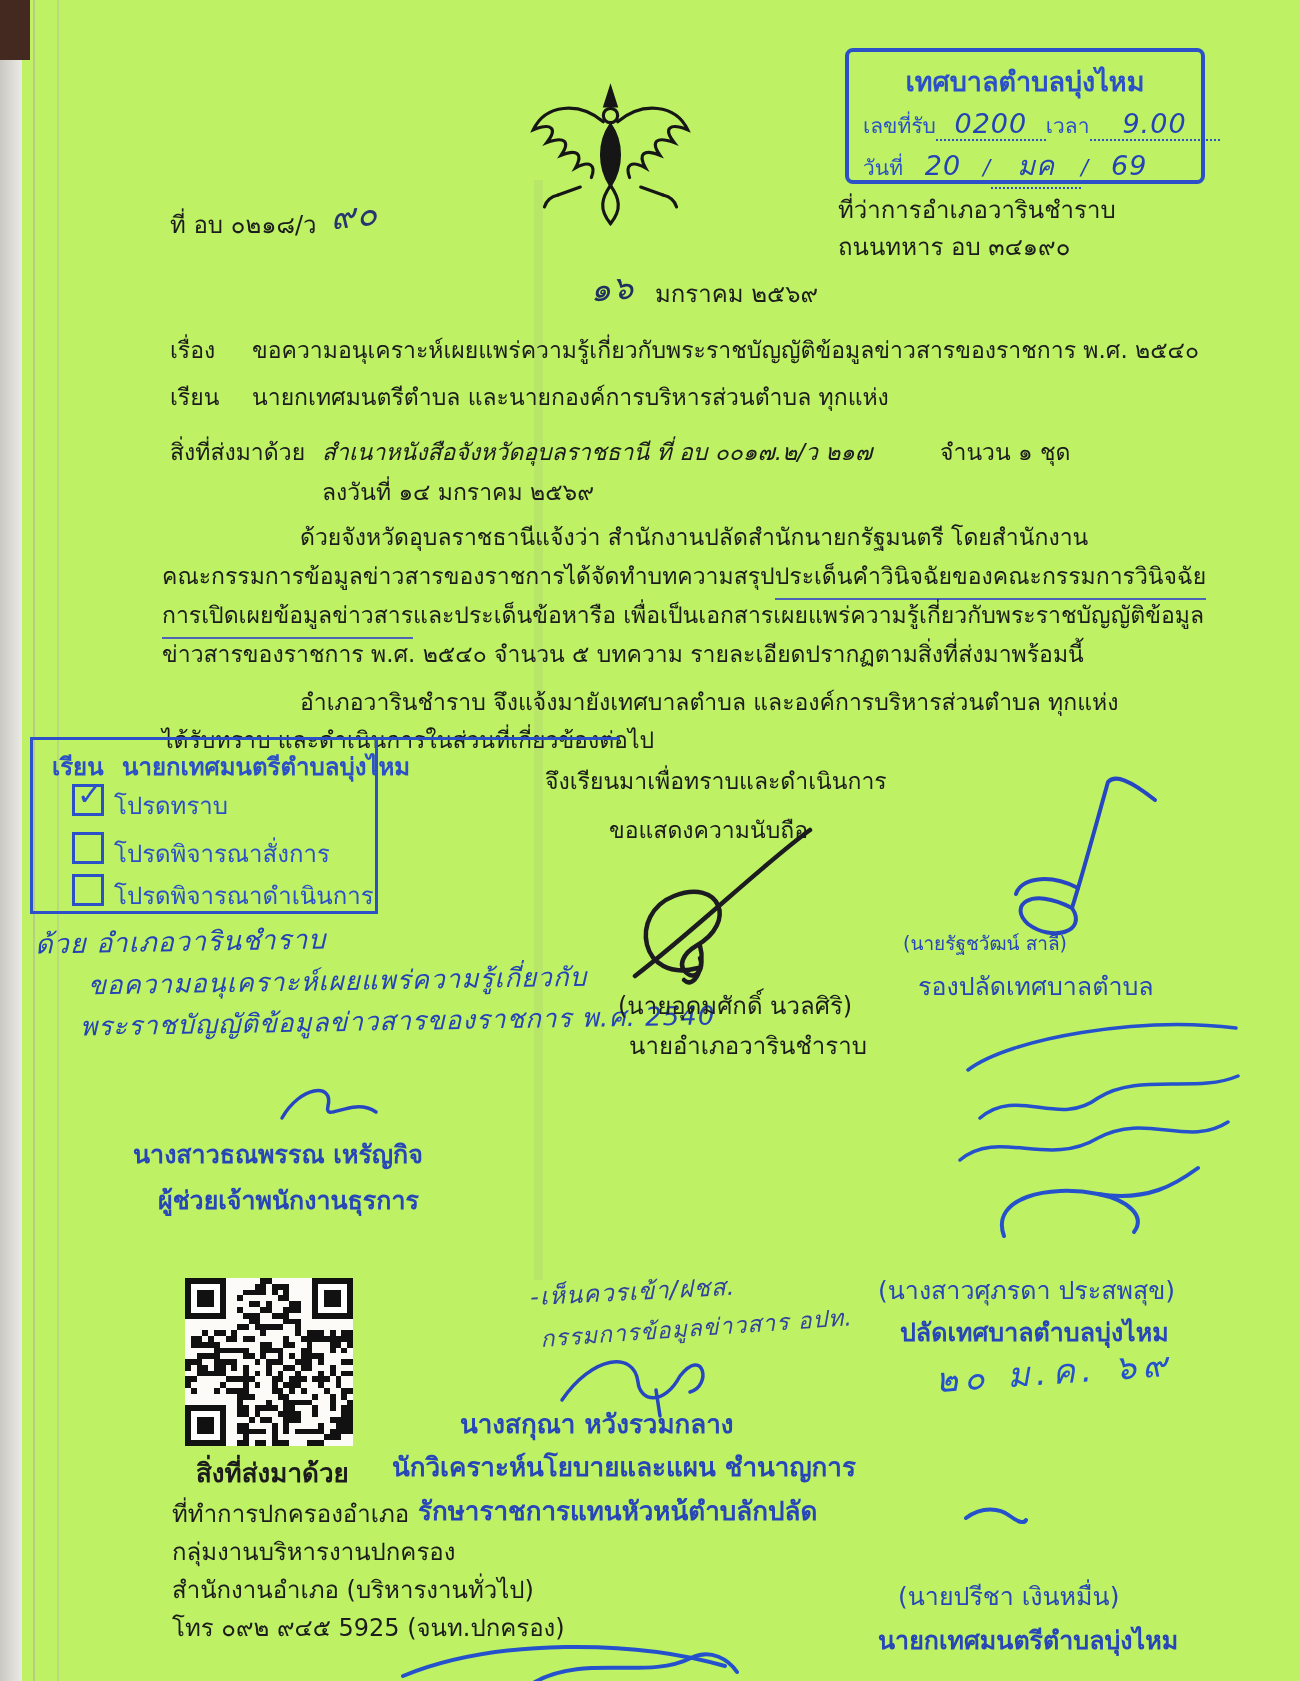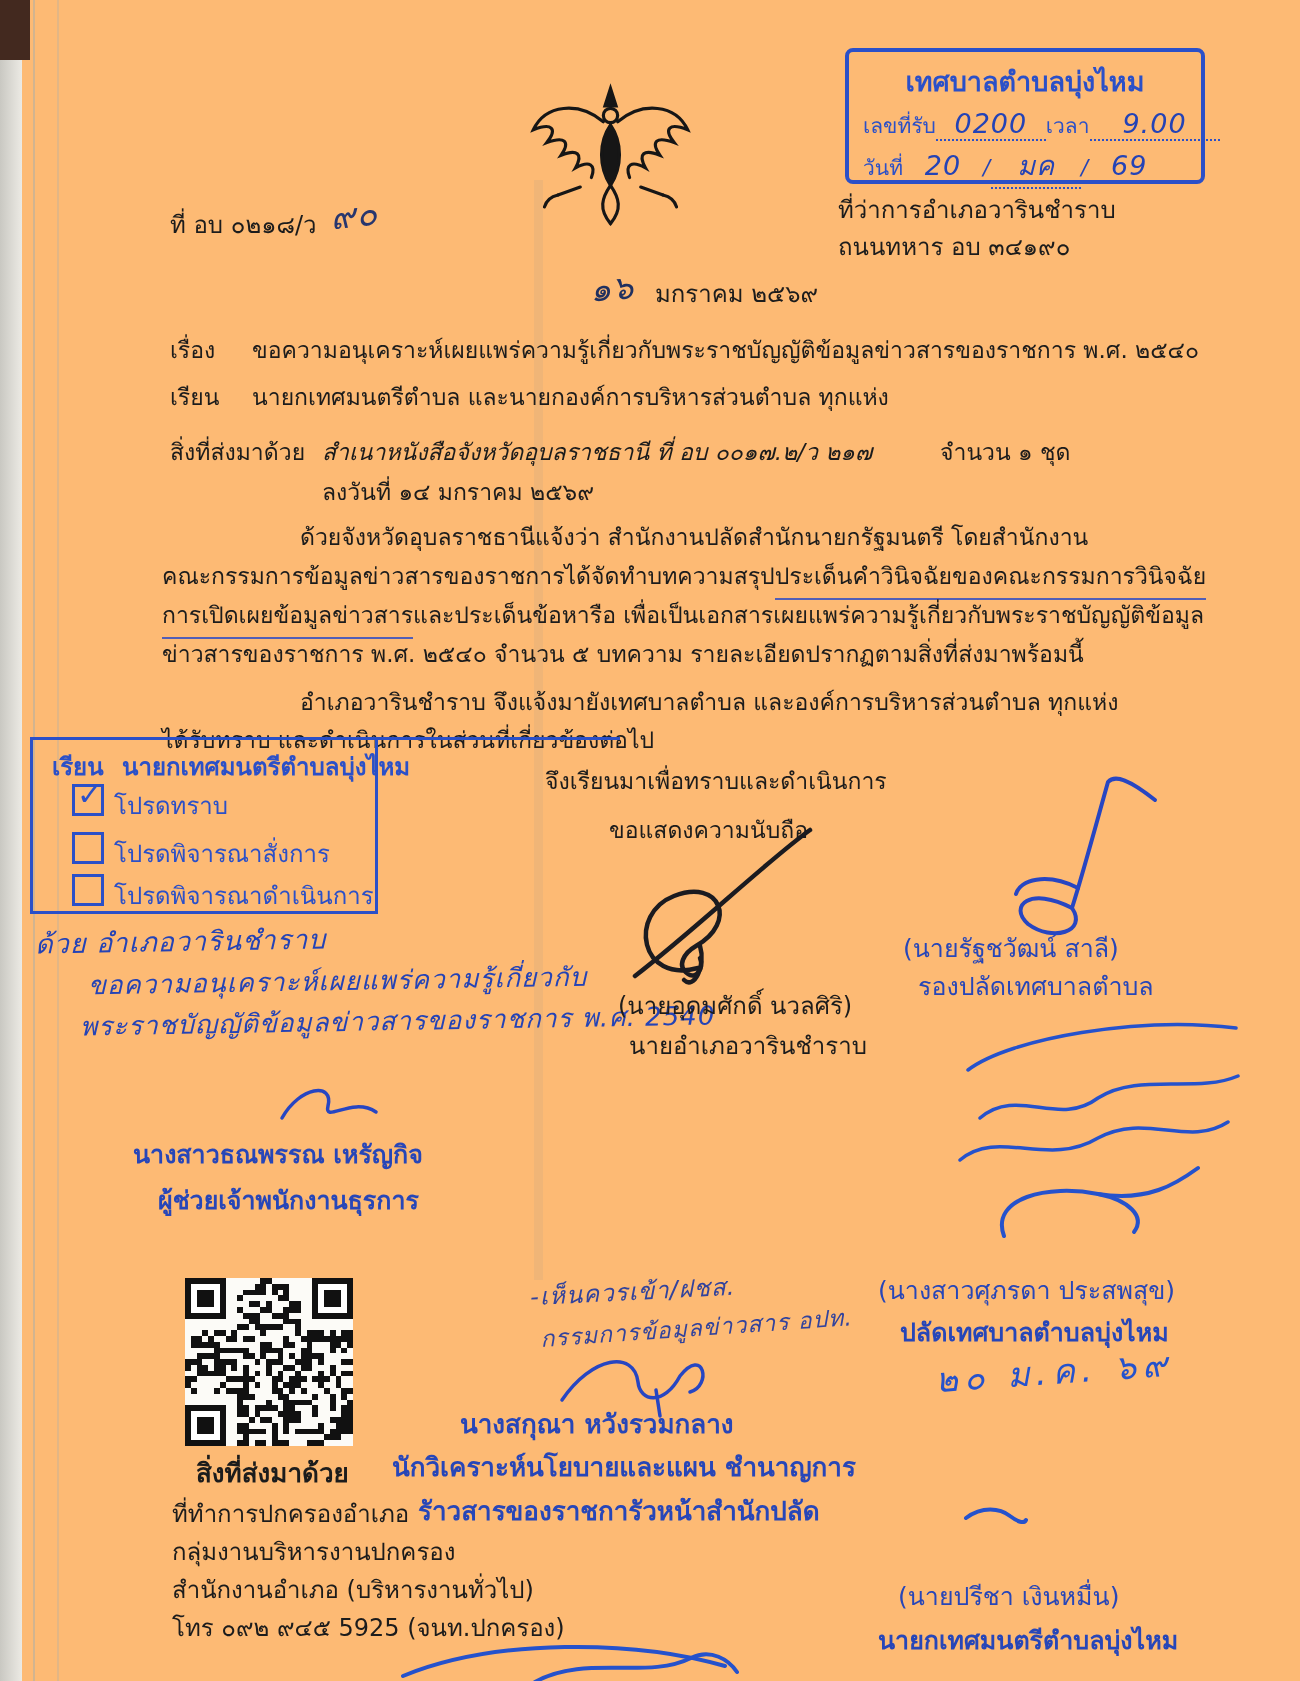--- a/index.html
+++ b/index.html
@@ -1,17 +1,17 @@
 <!DOCTYPE html>
 <html><head>
 <meta charset="utf-8">
 <style>
   html,body{margin:0;padding:0;background:#ddddd8;}
   #page{position:relative;width:1300px;height:1681px;margin:0 auto;overflow:hidden;
-        background:#fdba74;font-family:"DejaVu Sans",sans-serif;color:#1c1c1c;}
+        background:#bef264;font-family:"DejaVu Sans",sans-serif;color:#1c1c1c;}
   .abs{position:absolute;white-space:nowrap;}
   .t{font-size:23px;color:#1c1c1c;}
   .tb{font-weight:bold;}
   
   .edge-strip{position:absolute;left:0;top:0;width:22px;height:1681px;background:linear-gradient(90deg,#c9c8c2,#eceae4);}
   .scanline{position:absolute;top:0;width:2px;height:1681px;background:#aeaea6;opacity:.55;}
   .corner-mark{position:absolute;left:0;top:0;width:30px;height:60px;background:#43291f;}
   .crease{position:absolute;left:534px;top:180px;width:9px;height:1100px;background:rgba(150,150,150,.12);}
   
   .receipt{border:4px solid #2b50c8;border-radius:8px;color:#2b50c8;}
@@ -138,21 +138,21 @@
 
   <div class="abs" style="left:950px;top:768px;">
     <svg width="210" height="170" viewBox="0 0 210 170">
       <g fill="none" stroke="#2746c2" stroke-width="4" stroke-linecap="round">
         <path d="M205,32 C180,12 165,6 158,14 C150,42 134,102 122,140"></path>
         <path d="M122,140 C80,118 58,138 78,156 C102,174 138,164 122,140"></path>
         <path d="M128,120 C96,104 70,112 66,126"></path>
       </g>
     </svg>
   </div>
-  <span class="abs blue-print" style="left:903px;top:928px;font-size:25px;">(นายรัฐชวัฒน์  สาลี)</span>
+  <span class="abs blue-print" style="left:903px;top:928px;font-size:19px;">(นายรัฐชวัฒน์  สาลี)</span>
   <span class="abs blue-print" style="left:918px;top:966px;font-size:25px;">รองปลัดเทศบาลตำบล</span>
 
   <div class="abs" style="left:272px;top:1076px;">
     <svg width="120" height="60" viewBox="0 0 120 60">
       <g fill="none" stroke="#2746c2" stroke-width="3.5" stroke-linecap="round">
         <path d="M10,42 C28,10 62,6 56,30 C52,48 80,20 104,36"></path>
       </g>
     </svg>
   </div>
   <span class="abs blue-bold" style="left:133px;top:1134px;font-size:25px;">นางสาวธณพรรณ  เหรัญกิจ</span>
@@ -185,21 +185,21 @@
   <div class="abs" style="left:552px;top:1338px;">
     <svg width="170" height="80" viewBox="0 0 170 80">
       <g fill="none" stroke="#2746c2" stroke-width="3.5" stroke-linecap="round">
         <path d="M10,62 C40,18 82,12 86,44 C88,64 112,68 128,38 C152,8 160,48 138,54"></path>
         <path d="M104,52 L108,78"></path>
       </g>
     </svg>
   </div>
   <span class="abs blue-bold" style="left:460px;top:1403px;font-size:26px;">นางสกุณา  หวังรวมกลาง</span>
   <span class="abs blue-bold" style="left:392px;top:1446px;font-size:26px;">นักวิเคราะห์นโยบายและแผน ชำนาญการ</span>
-  <span class="abs blue-bold" style="left:418px;top:1490px;font-size:26px;">รัาวสารของราชการัวหน้าสำนักปลัด</span>
+  <span class="abs blue-bold" style="left:418px;top:1490px;font-size:26px;">รักษาราชการแทนหัวหน้ตำบลักปลัด</span>
 
   <div class="abs" id="qr-holder" style="left:185px;top:1278px;">
       <svg width="168" height="168" viewBox="0 0 29 29" shape-rendering="crispEdges">
         <rect width="29" height="29" fill="#fcfbf7"></rect>
         <rect x="13" y="0" width="1" height="1" fill="#111"></rect>
         <rect x="14" y="0" width="1" height="1" fill="#111"></rect>
         <rect x="12" y="1" width="1" height="1" fill="#111"></rect>
         <rect x="13" y="1" width="1" height="1" fill="#111"></rect>
         <rect x="15" y="1" width="1" height="1" fill="#111"></rect>
         <rect x="16" y="1" width="1" height="1" fill="#111"></rect>

